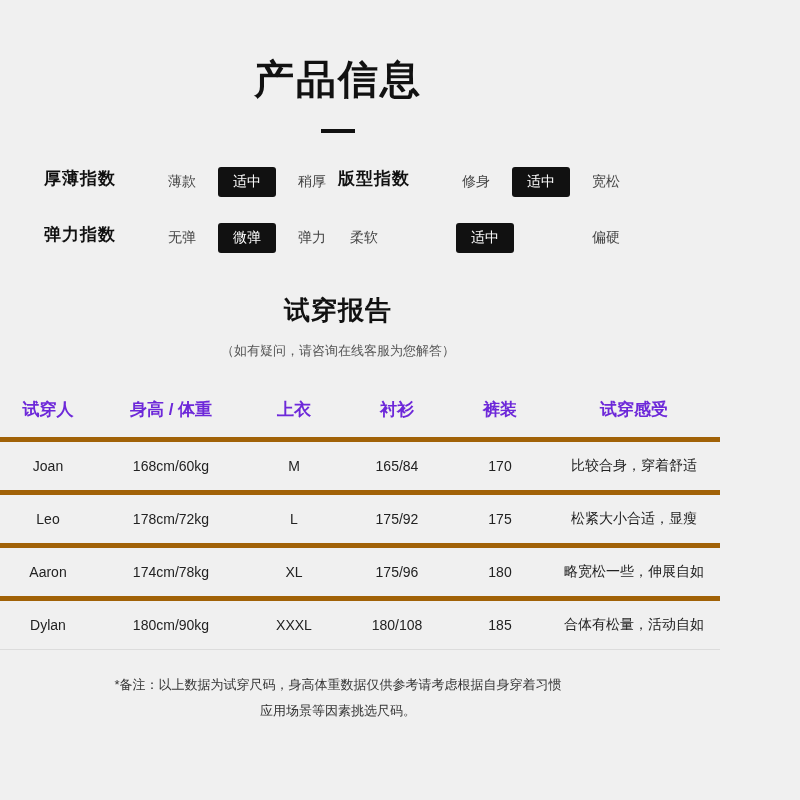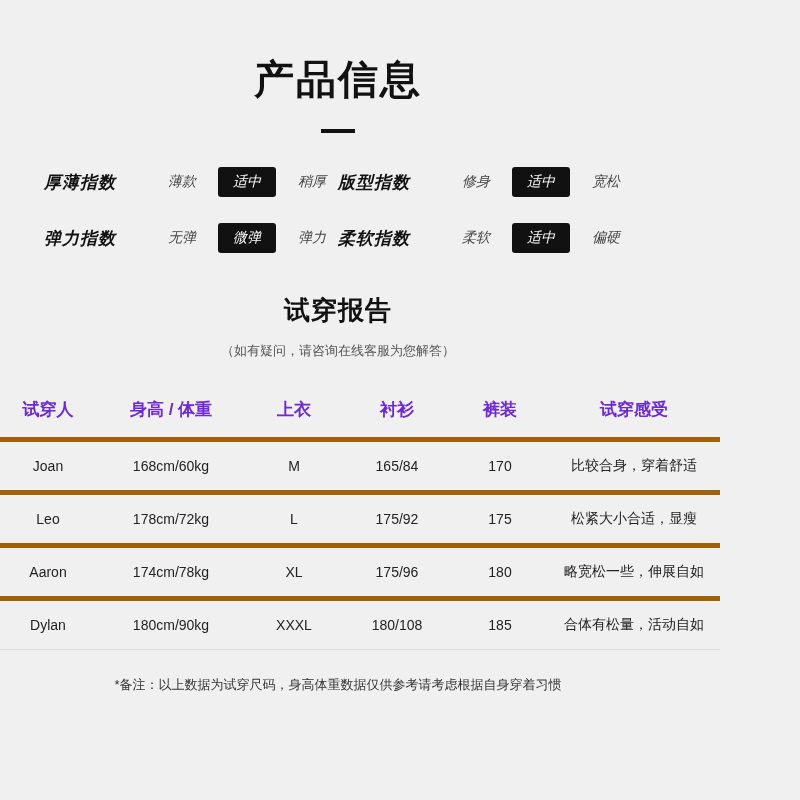--- a/index.html
+++ b/index.html
@@ -43,23 +43,21 @@
     padding: 0 44px;
   }
   .index-row {
     display: flex;
     align-items: center;
     justify-content: space-between;
     margin-bottom: 26px;
   }
   .index-group {
     display: flex;
-    align-items: center;
     width: 342px;
-    font-style: italic;
   }
   .index-label {
     font-size: 17px;
     font-weight: bold;
     letter-spacing: 1px;
     width: 112px;
     flex: none;
     color: #111;
   }
   .index-options {
@@ -178,21 +176,20 @@
       <div class="index-group">
         <div class="index-label">弹力指数</div>
         <div class="index-options">
           <div class="opt">无弹</div>
           <div class="opt active">微弹</div>
           <div class="opt">弹力</div>
         </div>
       </div>
 
       <div class="index-group">
-        <div class="index-label">柔软指数</div>
         <div class="index-options">
           <div class="opt">柔软</div>
           <div class="opt active">适中</div>
           <div class="opt">偏硬</div>
         </div>
       </div>
 
     </div>
 
   </div>
@@ -250,15 +247,16 @@
         <td>XXXL</td>
         <td>180/108</td>
         <td>185</td>
         <td>合体有松量，活动自如</td>
       </tr>
     </tbody>
   </table>
 
   <div class="footnote">
     <div>*备注：以上数据为试穿尺码，身高体重数据仅供参考请考虑根据自身穿着习惯</div>
+    <div>应用场景等因素挑选尺码。</div>
   </div>
 
 </div>
 
 </body></html>

